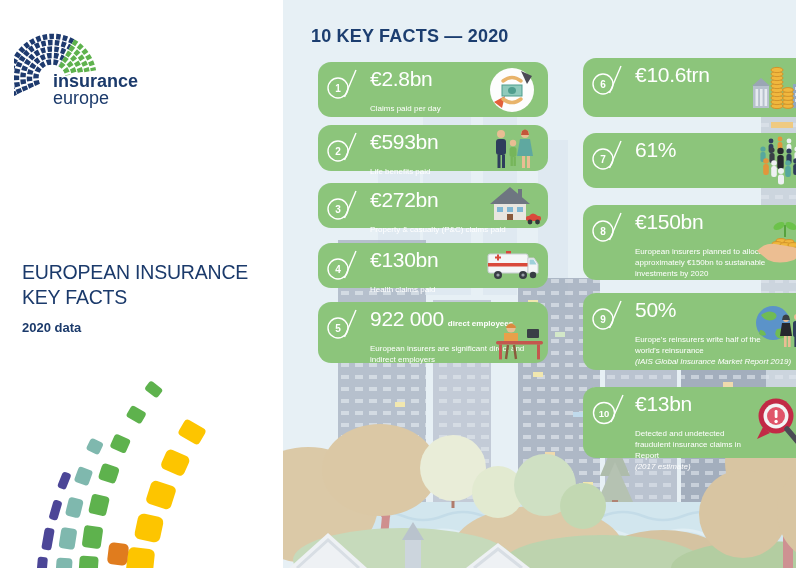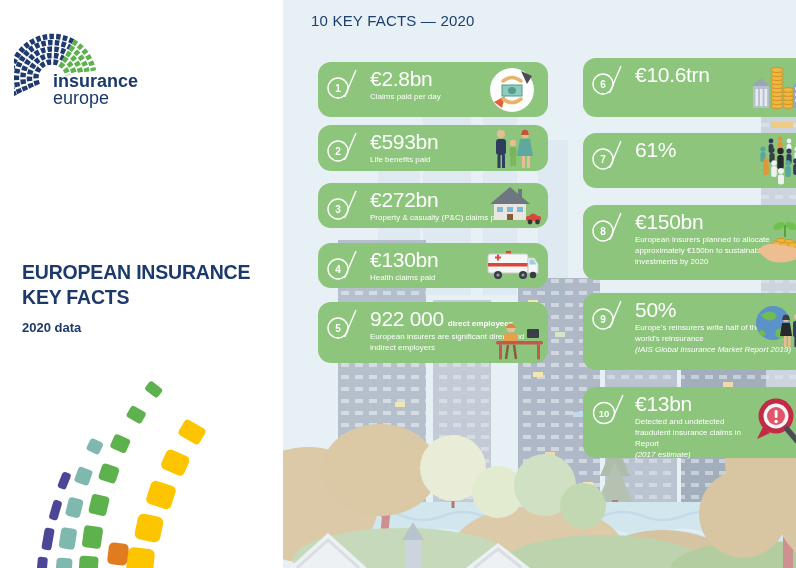--- a/index.html
+++ b/index.html
@@ -2,34 +2,34 @@
 <html><head>
 <meta charset="utf-8">
 <style>
   html,body{margin:0;padding:0;background:#fff;}
   body{font-family:"Liberation Sans",sans-serif;}
   .page{position:relative;width:796px;height:568px;overflow:hidden;background:#fff;display:flex;}
   
   .left-panel{position:relative;width:283px;flex:none;background:#ffffff;}
   .logo{position:absolute;left:14px;top:26px;}
   .title-block{position:absolute;left:22px;top:260px;color:#1b3a6b;}
-  .title-line{font-size:19.5px;font-weight:bold;letter-spacing:-0.2px;line-height:1.28;}
+  .title-line{font-size:19.5px;font-weight:normal;letter-spacing:-0.2px;line-height:1.28;}
   .subtitle{font-size:13px;font-weight:bold;margin-top:10px;color:#1b3a6b;}
   .tiles-decor{position:absolute;left:0;bottom:0;}
   
   .right-panel{position:relative;flex:1;background:#e7f0f5;overflow:hidden;}
   .bg{position:absolute;left:0;top:0;}
-  .heading{position:absolute;left:28px;top:12px;font-size:15px;font-weight:normal;color:#1c3e70;letter-spacing:0.2px;}
+  .heading{position:absolute;left:28px;top:26px;font-size:18px;font-weight:bold;color:#1c3e70;letter-spacing:0.2px;}
   .fact-card{position:absolute;width:230px;background:#8cc57b;border-radius:13px;}
   .badge{position:absolute;left:8px;top:5px;}
   .badge text{fill:#fff;font-family:"Liberation Sans",sans-serif;font-weight:bold;}
   .fact-body{position:absolute;left:52px;top:4px;right:4px;color:#fff;}
   .fact-value{font-size:21px;font-weight:normal;letter-spacing:-0.3px;line-height:1.2;}
   .fact-suffix{font-size:8px;font-weight:bold;margin-left:4px;}
-  .fact-desc{font-size:8px;line-height:1.35;margin-top:1px;}
+  .fact-desc{font-size:8px;line-height:1.35;margin-top:13px;}
   .fact-note{font-size:8px;font-style:italic;line-height:1.35;}
   .fact-note:empty,.fact-suffix:empty{display:none;}
   .icon{position:absolute;}
   .c5 .fact-desc{max-width:162px;}
   .c6 .fact-desc{max-width:100px;}
   .c7 .fact-desc{max-width:132px;}
   .c8 .fact-desc{max-width:138px;}
   .c9 .fact-desc{max-width:132px;}
   .c10 .fact-desc{max-width:112px;}
 </style>

